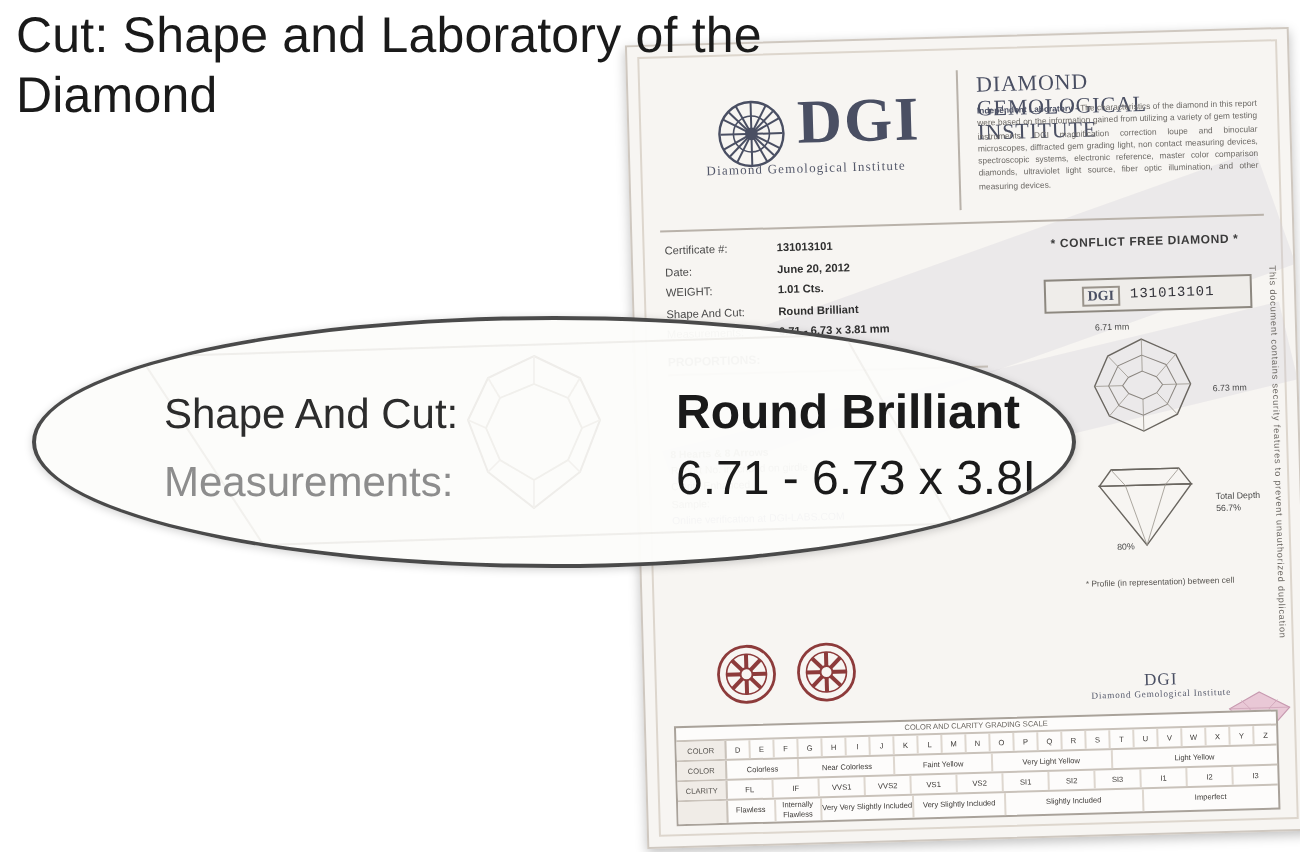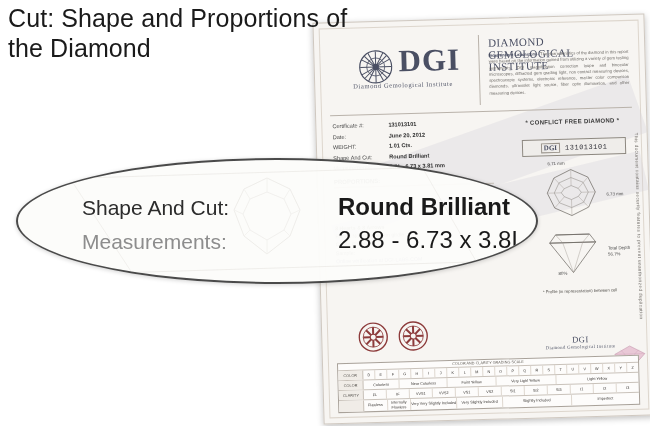--- a/index.html
+++ b/index.html
@@ -403,21 +403,21 @@
     position: absolute;
     left: 320px;
     top: 66px;
     font-size: 24px;
     color: #1a1a1a;
   }
 </style>
 </head>
 <body>
 
-<div id="slide-title">Cut: Shape and Proportions of the Diamond</div>
+<div id="slide-title">Cut: Shape and Laboratory of the Diamond</div>
 
 <div id="certificate">
   <div id="cert-inner-border"></div>
 
   <div class="watermark-band" style="left:0;top:110px;width:330px;height:60px;transform:rotate(-18deg);"></div>
   <div class="watermark-band" style="left:0;top:170px;width:330px;height:40px;transform:rotate(-12deg);"></div>
 
   <div id="cert-header">
     <div id="dgi-logo-mark">
       <svg width="34" height="34" viewBox="0 0 34 34">
@@ -666,14 +666,14 @@
         <line x1="20" y1="62" x2="26" y2="56"></line>
         <line x1="10" y1="36" x2="19" y2="40"></line>
         <line x1="20" y1="15" x2="26" y2="25"></line>
       </g>
     </svg>
   </div>
 
   <div id="mag-row-1">Shape And Cut:</div>
   <div id="mag-row-1-value">Round Brilliant</div>
   <div id="mag-row-2">Measurements:</div>
-  <div id="mag-row-2-value">2.88 - 6.73 x 3.8L</div>
+  <div id="mag-row-2-value">6.71 - 6.73 x 3.8L</div>
 </div>
 
 </body></html>

